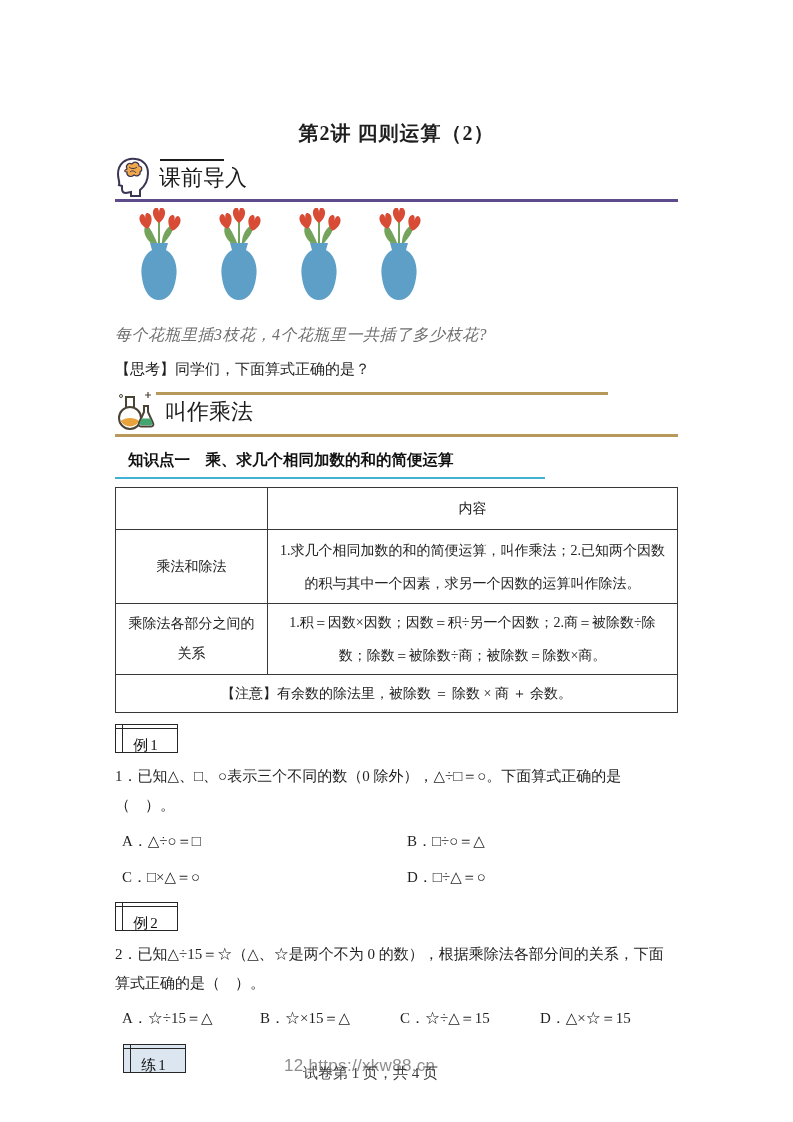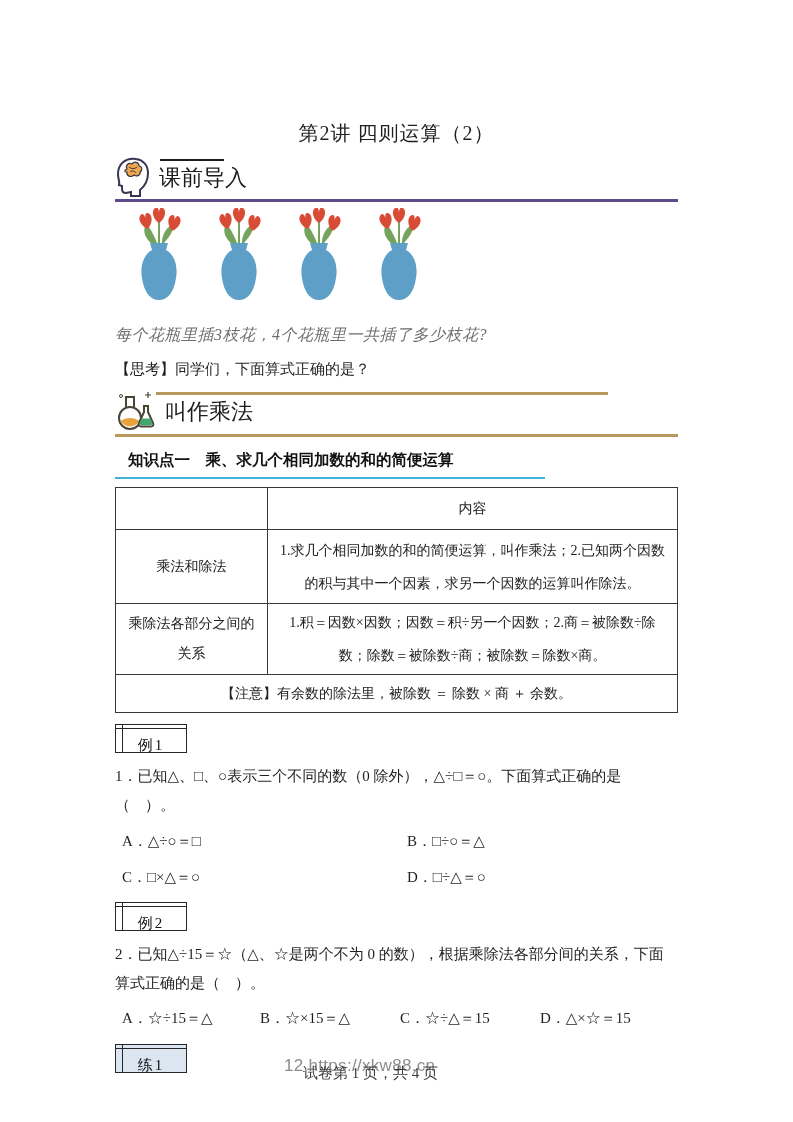--- a/index.html
+++ b/index.html
@@ -6,21 +6,21 @@
   html,body { background:#ffffff; }
   .page {
     position:relative; width:793px; height:1122px; margin:0 auto;
     background:#ffffff; overflow:hidden;
     font-family:"Liberation Serif","DejaVu Serif",serif; color:#1f1f1f;
   }
   .content { padding:0 115px; }
 
   .doc-title {
     padding-top:120px; text-align:center;
-    font-size:20px; font-weight:normal; letter-spacing:1px; line-height:27px;
+    font-size:20px; font-weight:bold; letter-spacing:1px; line-height:27px;
   }
 
   
   .section-header { margin-top:10px; display:flex; align-items:center; height:40px; }
   .sh-icon { flex:0 0 auto; display:flex; align-items:center; }
   .sh-label {
     margin-left:8px; position:relative;
     font-family:"Liberation Sans","DejaVu Sans",sans-serif;
     font-size:22px; color:#1c1c1c; line-height:26px; padding-top:2px;
   }
@@ -58,28 +58,28 @@
   .kp-table td { border:1.4px solid #383838; text-align:center; vertical-align:middle; padding:2px 10px; }
   .kp-table .th { height:42px; }
   .kp-table .row-label { line-height:30px; }
   .kp-table .row-content { line-height:33px; text-align:center; }
   .kp-table .r1 td { height:74px; }
   .kp-table .r2 td { height:68px; }
   .kp-table .note-cell { height:38px; line-height:24px; }
 
   
   .badge {
-    position:relative; margin-top:11px; width:72px; height:29px;
+    position:relative; margin-top:11px; width:63px; height:29px;
     border:1.5px solid #262626; background:#ffffff;
     display:flex; align-items:center; justify-content:center;
     font-size:15px; letter-spacing:2px; padding-top:14px; color:#111;
   }
   .badge::before { content:""; position:absolute; left:6px; top:0; bottom:0; width:1px; background:#262626; }
   .badge::after  { content:""; position:absolute; left:0; right:0; top:3px; height:1px; background:#262626; }
-  .badge.practice { background:#dce6f1; }
+  .badge.practice { background:#dce6f1;margin-left:8px; }
 
   .question { margin-top:9px; font-size:15px; line-height:29px; }
   .options-2col {
     display:grid; grid-template-columns:285px 1fr; row-gap:8px;
     margin-top:7px; padding-left:7px; font-size:15px; line-height:28px;
   }
   .options-4col {
     display:grid; grid-template-columns:138px 140px 140px 1fr;
     margin-top:5px; padding-left:7px; font-size:15px; line-height:30px;
   }

